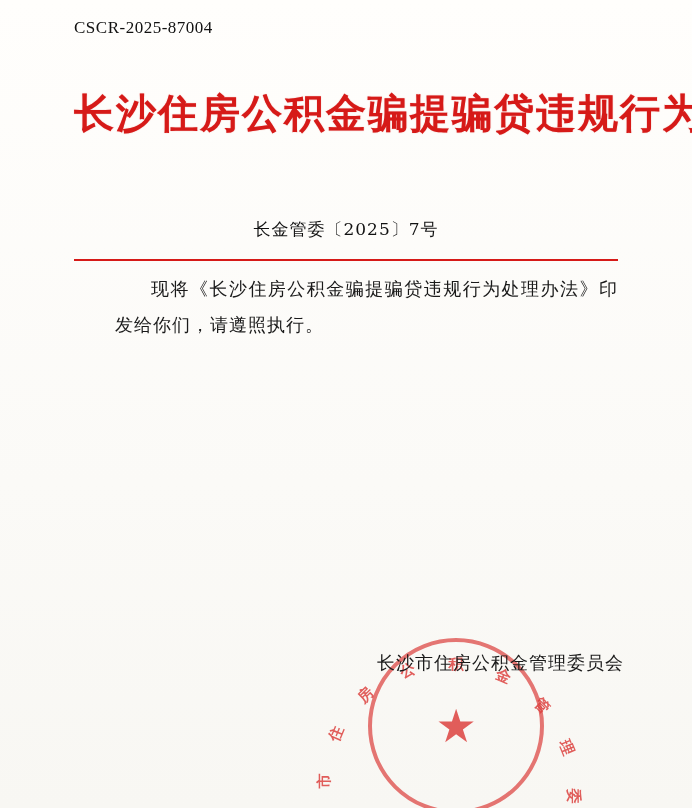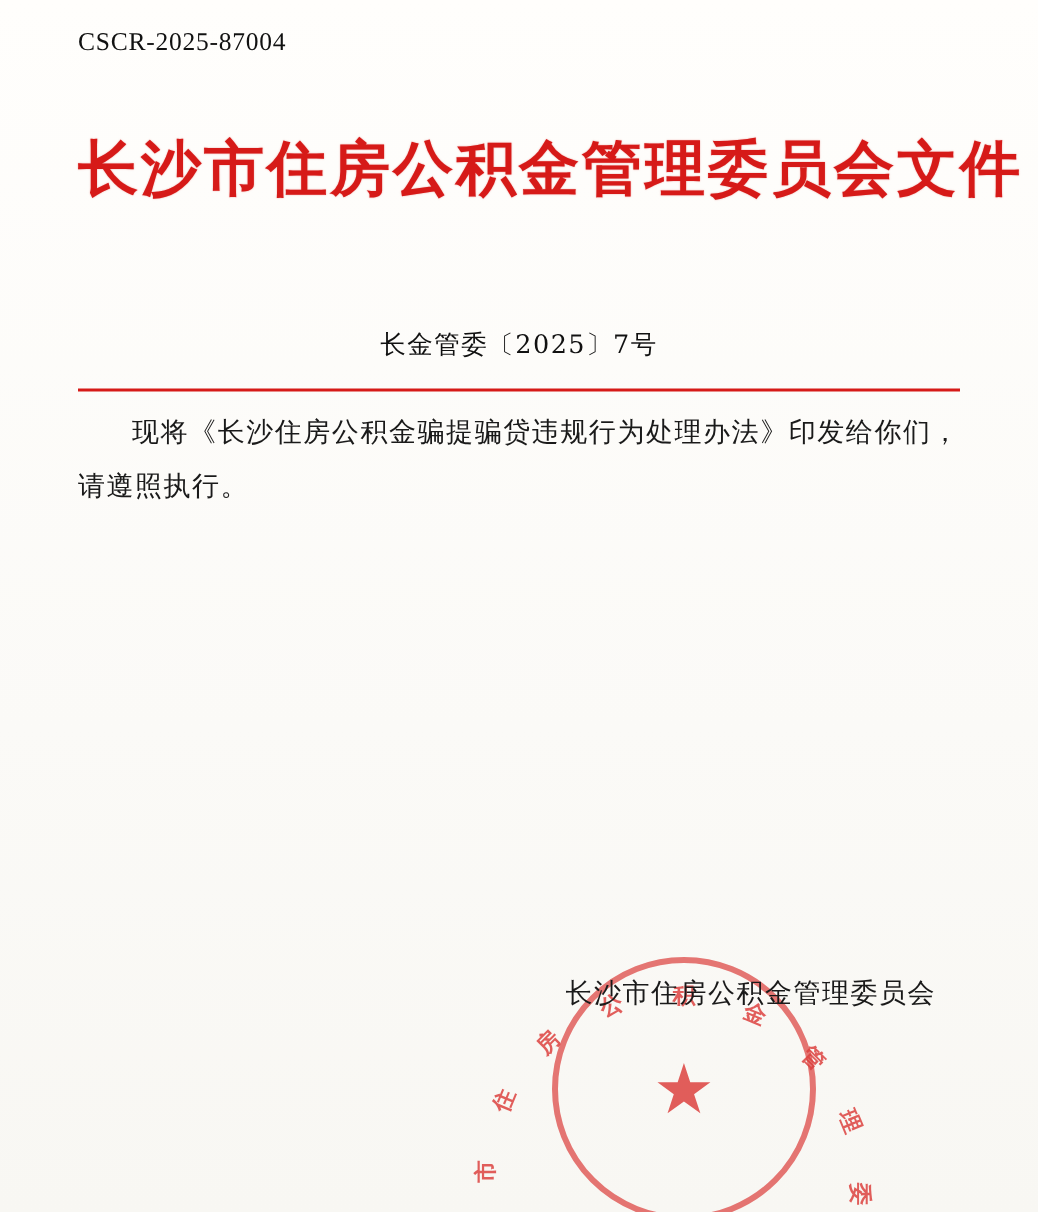--- a/index.html
+++ b/index.html
@@ -15,21 +15,21 @@
     overflow: hidden;
     position: relative;
   }
 
   .page {
     position: relative;
     width: 692px;
     height: 808px;
     background: linear-gradient(180deg, #fffefc 0%, #fbfaf7 60%, #f8f7f3 100%);
     box-sizing: border-box;
-    padding: 0 52px;
+    padding: 0 74px;
   }
 
   
   .doc-code {
     padding-top: 18px;
     font-size: 17px;
     letter-spacing: 0.5px;
     color: #111;
     font-family: "Liberation Serif", "DejaVu Serif", serif;
   }
@@ -86,20 +86,21 @@
     letter-spacing: 1px;
     line-height: 1.9;
   }
   .para {
     margin-top: 10px;
     font-size: 18px;
     letter-spacing: 1px;
     line-height: 2.0;
     text-indent: 2em;
     text-align: justify;
+    margin-left: 41px;
   }
 
   
   .signature {
     position: absolute;
     right: 68px;
     top: 645px;
     text-align: center;
     font-size: 18px;
     letter-spacing: 1px;
@@ -148,21 +149,21 @@
     white-space: nowrap;
   }
 </style>
 </head>
 <body>
 
 <div class="page">
 
   <div class="doc-code">CSCR-2025-87004</div>
 
-  <div class="masthead">长沙市住房公积金管理委员会文件</div>
+  <div class="masthead">长沙住房公积金骗提骗贷违规行为</div>
 
   <div class="issue-no">长金管委〔2025〕7号</div>
 
   <div class="red-rule"></div>
 
 
 
   <div class="para">现将《长沙住房公积金骗提骗贷违规行为处理办法》印发给你们，请遵照执行。</div>
 
   <div class="signature">

